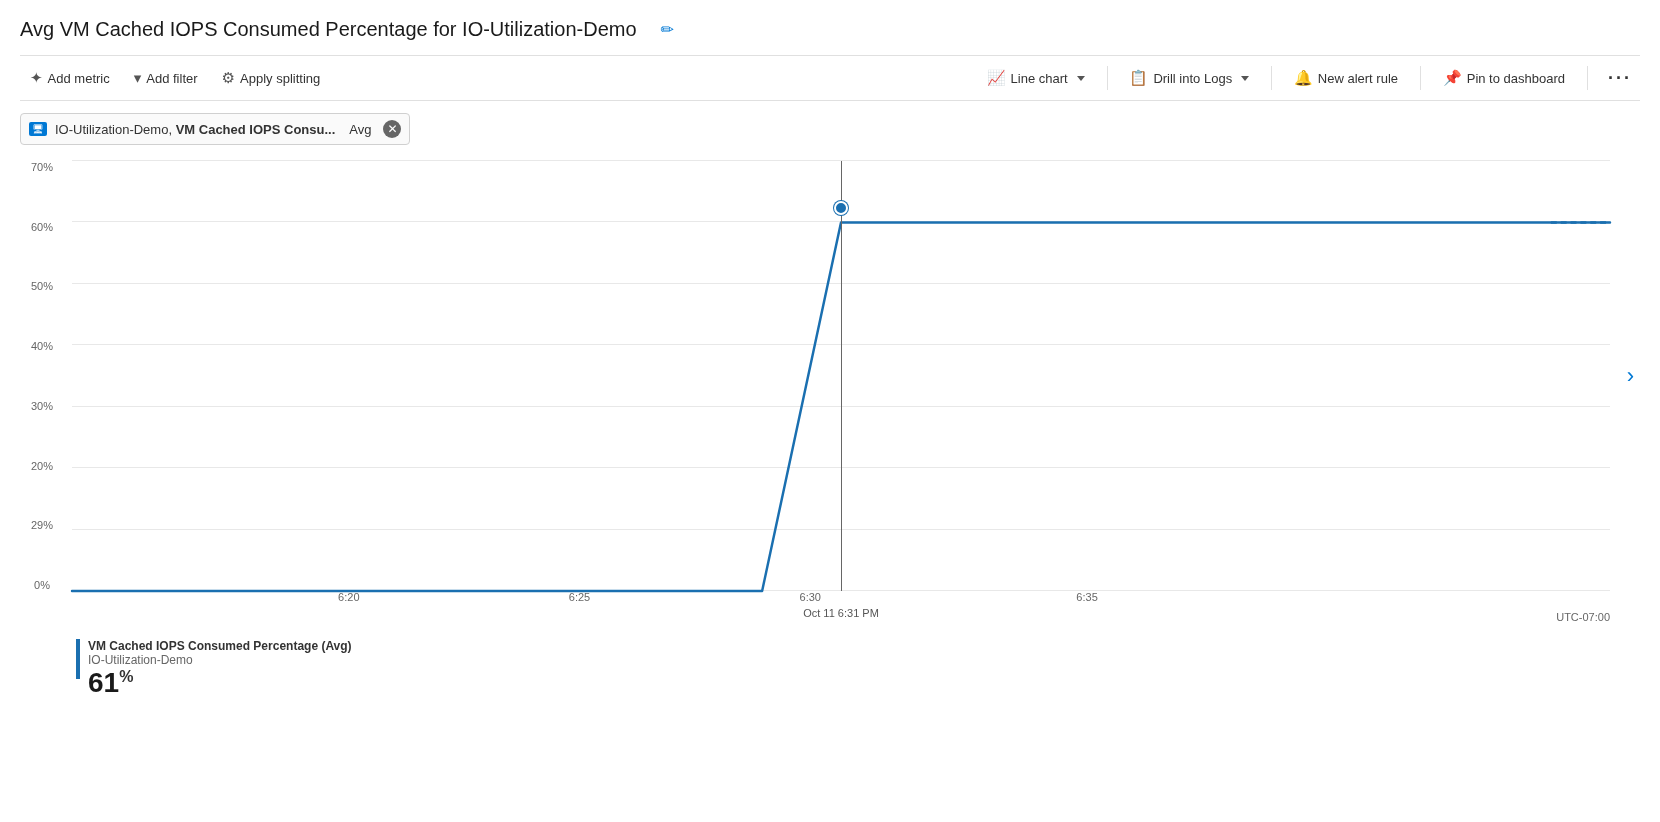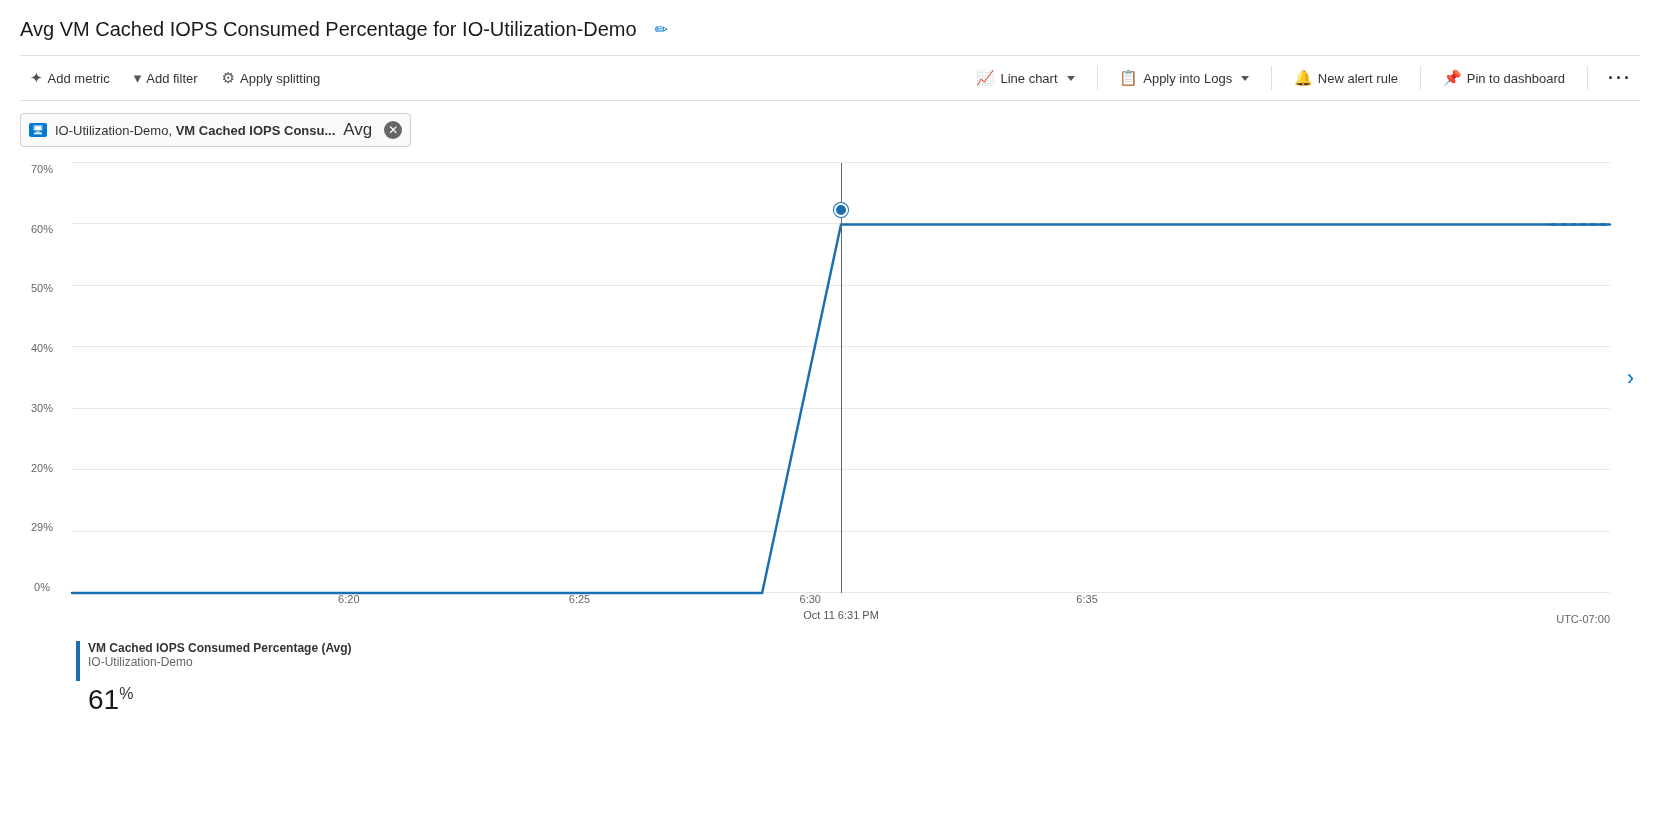--- a/index.html
+++ b/index.html
@@ -1,37 +1,37 @@
 <!DOCTYPE html>
 <html><head>
   <meta charset="utf-8">
   <style>
     * { box-sizing: border-box; margin: 0; padding: 0; }
     body { font-family: 'Segoe UI', Arial, sans-serif; background: #fff; color: #333; font-size: 13px; }
 
     .page { width: 1660px; min-height: 822px; background: #fff; padding: 18px 20px 10px 20px; }
 
-    .title-row { display: flex; align-items: center; gap: 18px; margin-bottom: 14px; }
+    .title-row { display: flex; align-items: center; gap: 24px; margin-bottom: 14px; }
     .title-text { font-size: 20px; font-weight: 400; color: #1a1a1a; }
     .edit-icon { color: #0078d4; font-size: 16px; cursor: pointer; }
 
     .toolbar { display: flex; align-items: center; border-top: 1px solid #e0e0e0; border-bottom: 1px solid #e0e0e0; padding: 8px 0; gap: 0; }
     .toolbar-left { display: flex; align-items: center; gap: 4px; }
     .toolbar-right { display: flex; align-items: center; gap: 4px; margin-left: auto; }
     .toolbar-btn { display: flex; align-items: center; gap: 5px; padding: 5px 10px; border: none; background: none; cursor: pointer; color: #333; font-size: 13px; border-radius: 2px; white-space: nowrap; }
     .toolbar-btn .btn-icon { font-size: 15px; color: #555; }
     .toolbar-divider { width: 1px; height: 24px; background: #e0e0e0; margin: 0 8px; }
     .toolbar-btn.dropdown::after { content: ''; display: inline-block; width: 0; height: 0; border-left: 4px solid transparent; border-right: 4px solid transparent; border-top: 5px solid #555; margin-left: 4px; }
     .more-btn { font-size: 18px; font-weight: bold; padding: 2px 8px; letter-spacing: 2px; }
 
     .metric-pill-row { display: flex; align-items: center; gap: 8px; margin: 12px 0 0 0; padding: 6px 8px; border: 1px solid #d0d0d0; border-radius: 4px; width: fit-content; background: #fafafa; }
     .metric-pill-icon { width: 18px; height: 14px; background: #0078d4; display: inline-block; border-radius: 2px; font-size: 9px; color: white; text-align: center; line-height: 14px; }
     .metric-pill-text { font-size: 13px; color: #333; }
     .metric-pill-text strong { font-weight: 600; }
-    .metric-pill-avg { font-size: 17px; color: #333; }
+    .metric-pill-avg { font-size: 13px; color: #333; margin-left: 6px; }
     .metric-pill-close { width: 18px; height: 18px; border-radius: 50%; background: #666; color: white; border: none; cursor: pointer; font-size: 12px; display: flex; align-items: center; justify-content: center; margin-left: 4px; }
 
     .chart-area { position: relative; margin-top: 16px; height: 470px; }
     .chart-container { position: relative; width: 100%; height: 100%; }
     .y-axis { position: absolute; left: 0; top: 0; bottom: 40px; width: 50px; display: flex; flex-direction: column-reverse; justify-content: space-between; }
     .y-label { font-size: 11px; color: #666; text-align: center; padding-right: 6px; }
     .chart-plot { position: absolute; left: 52px; right: 30px; top: 0; bottom: 40px; border-left: none; border-bottom: none; }
     .grid-lines { position: absolute; left: 0; right: 0; top: 0; bottom: 0; }
     .grid-line { position: absolute; left: 0; right: 0; border-top: 1px solid #e8e8e8; }
     .x-label { font-size: 11px; color: #666; position: absolute; transform: translateX(-50%); }
@@ -39,21 +39,21 @@
     .chart-svg { position: absolute; left: 0; right: 0; top: 0; bottom: 0; width: 100%; height: 100%; overflow: visible; }
     .crosshair { position: absolute; top: 0; bottom: 0; width: 1px; background: #666; }
     .data-point { position: absolute; width: 14px; height: 14px; background: #1a6fb0; border-radius: 50%; transform: translate(-50%, -50%); border: 2px solid #fff; box-shadow: 0 0 0 1px #1a6fb0; }
     .expand-btn { position: absolute; right: -18px; top: 50%; transform: translateY(-50%); cursor: pointer; color: #0078d4; font-size: 22px; background: none; border: none; }
 
     .legend { margin-top: 8px; display: flex; flex-direction: column; gap: 2px; padding-left: 56px; }
     .legend-bar { width: 4px; height: 40px; background: #1a6fb0; display: inline-block; vertical-align: middle; margin-right: 8px; }
     .legend-info { display: inline-block; vertical-align: middle; }
     .legend-name { font-size: 12px; color: #333; font-weight: 700; }
     .legend-source { font-size: 12px; color: #666; }
-    .legend-value { font-size: 28px; font-weight: 400; color: #1a1a1a; line-height: 1; margin-top: 17px; }
+    .legend-value { font-size: 28px; font-weight: 700; color: #1a1a1a; line-height: 1; margin-top: 2px; }
     .legend-unit { font-size: 13px; color: #333; vertical-align: super; font-size: 14px; }
     .legend-row { display: flex; align-items: stretch; gap: 0; }
   </style>
 </head>
 <body>
 
 <div class="page">
 
   <div class="title-row">
     <span class="title-text">Avg VM Cached IOPS Consumed Percentage for IO-Utilization-Demo</span>
@@ -77,21 +77,21 @@
     </div>
 
     <div class="toolbar-right">
       <button class="toolbar-btn dropdown">
         <span class="btn-icon">📈</span>
         <span>Line chart</span>
       </button>
       <div class="toolbar-divider"></div>
       <button class="toolbar-btn dropdown">
         <span class="btn-icon">📋</span>
-        <span>Apply into Logs</span>
+        <span>Drill into Logs</span>
       </button>
       <div class="toolbar-divider"></div>
       <button class="toolbar-btn">
         <span class="btn-icon">🔔</span>
         <span>New alert rule</span>
       </button>
       <div class="toolbar-divider"></div>
       <button class="toolbar-btn">
         <span class="btn-icon">📌</span>
         <span>Pin to dashboard</span>

